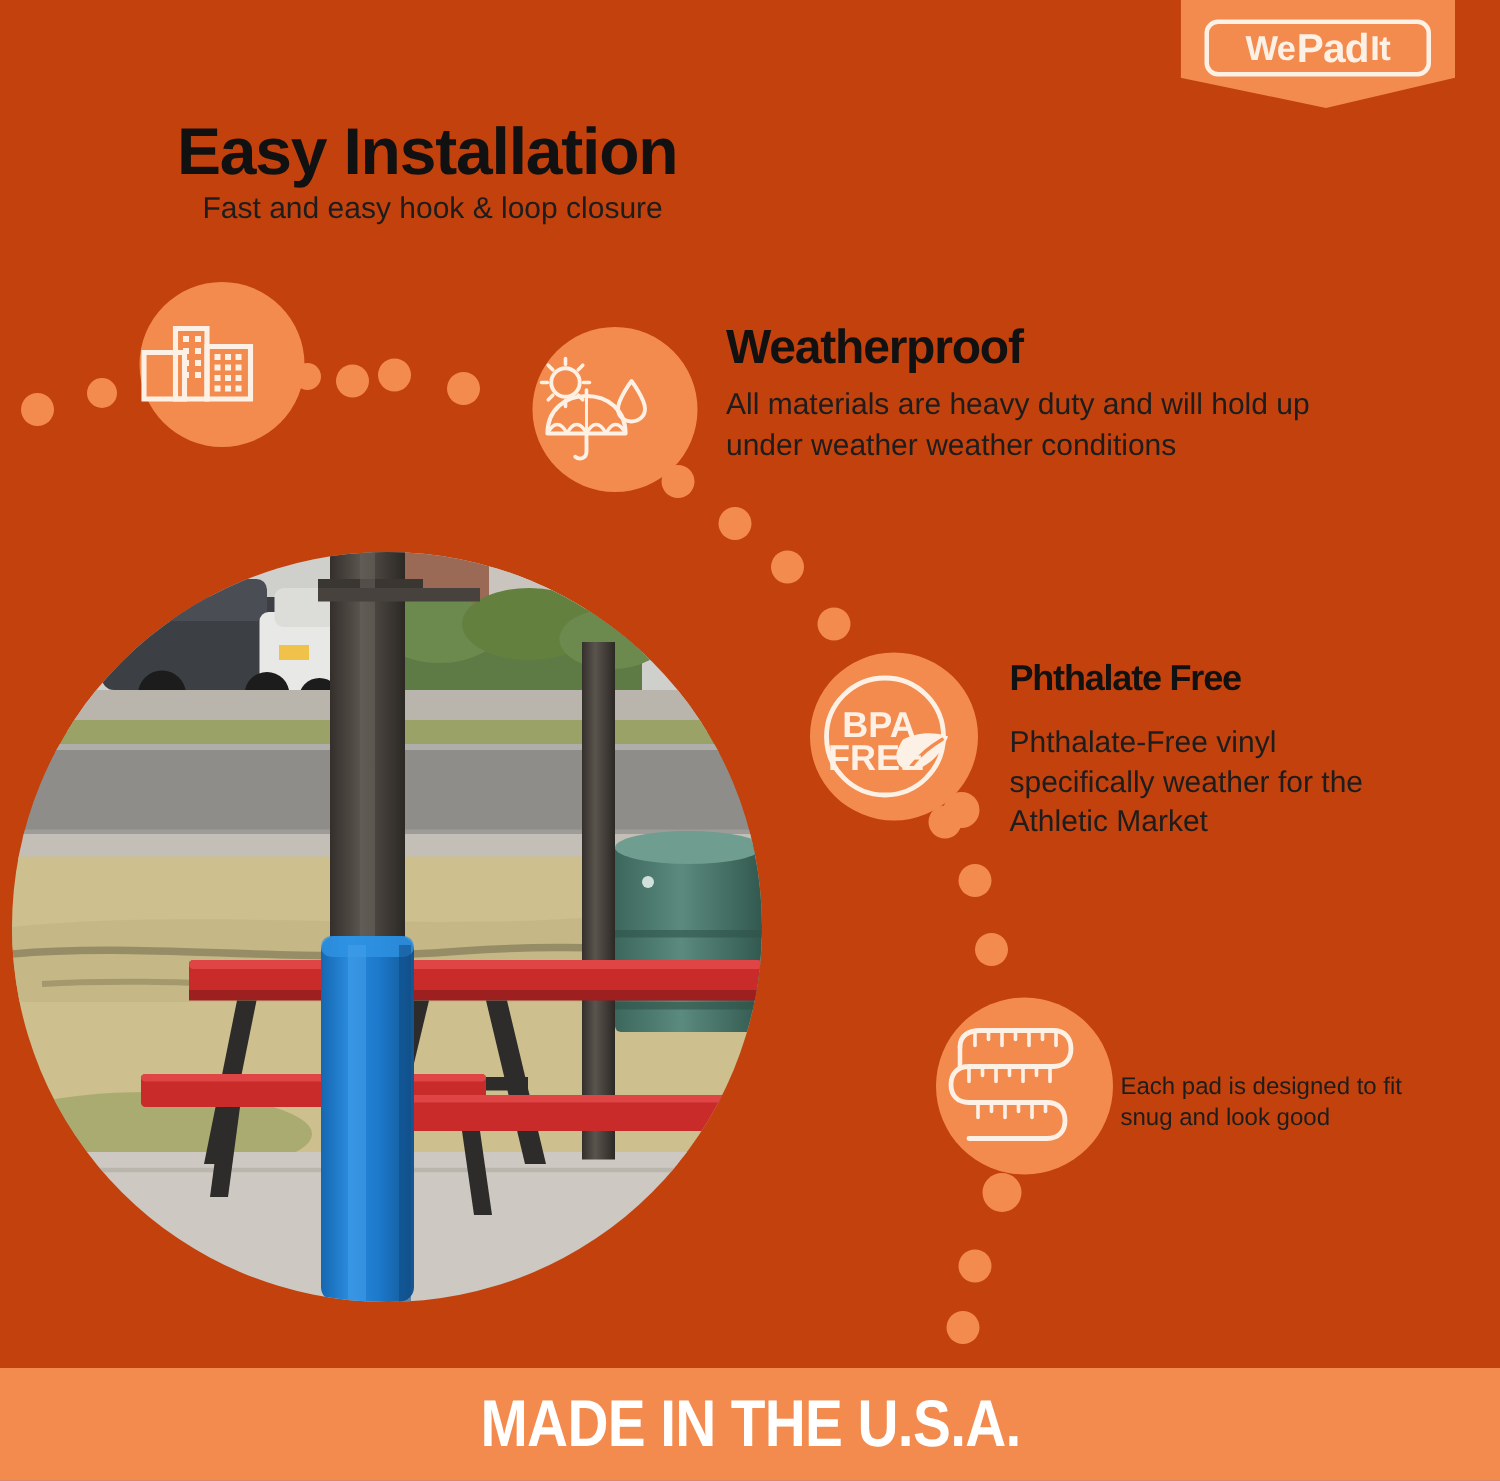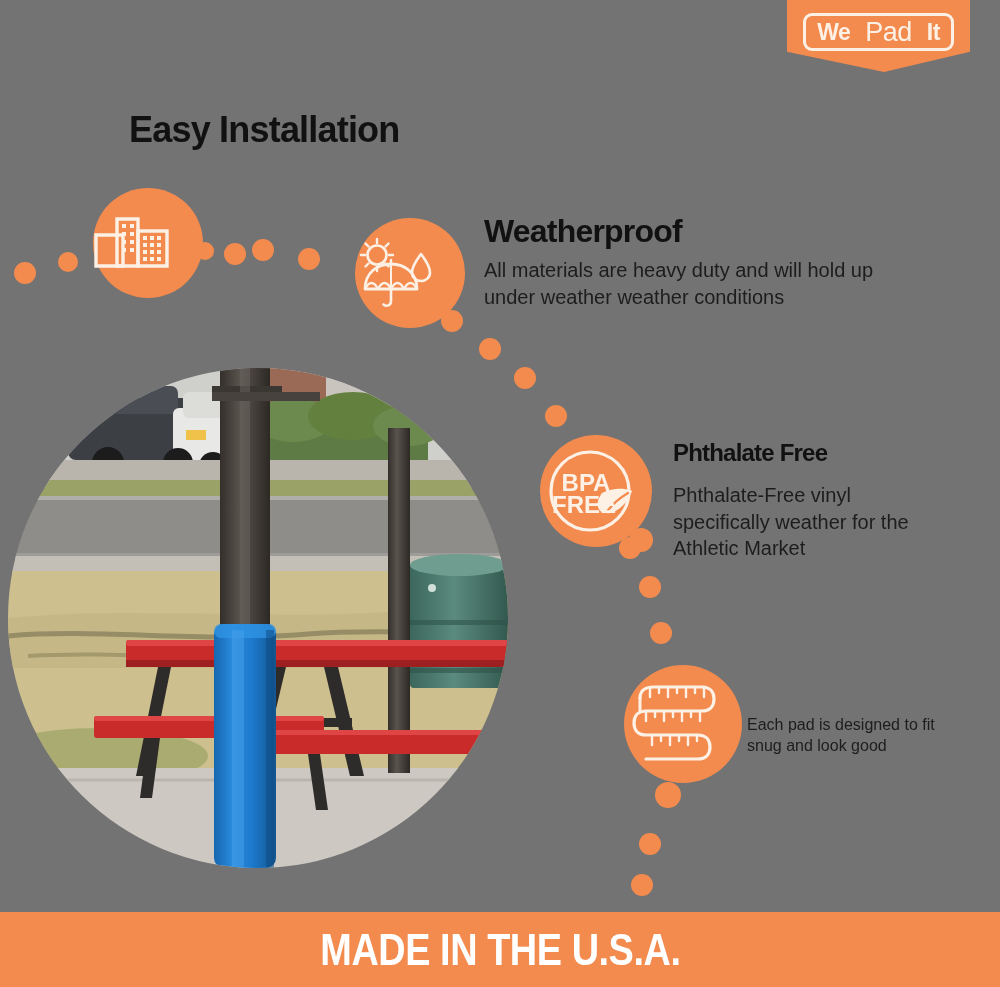--- a/index.html
+++ b/index.html
@@ -11,21 +11,21 @@
     height: 987px;
     background: #ffffff;
     font-family: "Liberation Sans", sans-serif;
     overflow: hidden;
     position: relative;
   }
   #stage {
     position: relative;
     width: 1000px;
     height: 987px;
-    background: #737373;
+    background: #c2410c;
     overflow: hidden;
   }
 
   
   #logo-ribbon {
     position: absolute;
     left: 787px;
     top: 0px;
     width: 183px;
     height: 72px;
@@ -46,39 +46,39 @@
     align-items: center;
     justify-content: center;
   }
   .logo-text {
     color: #FDF1E6;
     letter-spacing: -0.5px;
     line-height: 1;
     white-space: nowrap;
   }
   .logo-we  { font-size: 23px; font-weight: bold; }
-  .logo-pad { font-size: 27px; font-weight: normal; margin: 0 15px; }
+  .logo-pad { font-size: 27px; font-weight: bold; margin: 0 1px; }
   .logo-it  { font-size: 23px; font-weight: bold; }
 
   
   .feat-title {
     position: absolute;
     font-weight: bold;
     color: #111111;
     letter-spacing: -0.8px;
     line-height: 1.05;
     white-space: nowrap;
   }
   .feat-sub {
     position: absolute;
     color: #1d1d1d;
     line-height: 1.33;
   }
 
-  #title-install { left: 129px; top: 79px;  font-size: 36px; margin-top: 32px; }
+  #title-install { left: 118px; top: 79px;  font-size: 44px; }
   #sub-install   { left: 135px; top: 126px; font-size: 20px; }
 
   #title-weather { left: 484px; top: 215px; font-size: 32px; text-align: center; }
   #sub-weather   { left: 484px; top: 257px; font-size: 20px; width: 420px; }
 
   #title-phth    { left: 673px; top: 440px; font-size: 24px; }
   #sub-phth      { left: 673px; top: 482px; font-size: 20px; width: 260px; }
 
   #title-fit     { left: 747px; top: 672px; font-size: 32px; }
   #sub-fit       { left: 747px; top: 714px; font-size: 16px; width: 225px; }
@@ -158,20 +158,21 @@
   <div class="trail-dot" style="left:479px; top:338px; width:22px; height:22px;"></div>
   <div class="trail-dot" style="left:514px; top:367px; width:22px; height:22px;"></div>
   <div class="trail-dot" style="left:545px; top:405px; width:22px; height:22px;"></div>
   <div class="trail-dot" style="left:619px; top:537px; width:22px; height:22px;"></div>
   <div class="trail-dot" style="left:639px; top:576px; width:22px; height:22px;"></div>
   <div class="trail-dot" style="left:650px; top:622px; width:22px; height:22px;"></div>
   <div class="trail-dot" style="left:639px; top:833px; width:22px; height:22px;"></div>
   <div class="trail-dot" style="left:631px; top:874px; width:22px; height:22px;"></div>
 
   <div class="feat-title" id="title-install">Easy Installation</div>
+  <div class="feat-sub" id="sub-install">Fast and easy hook &amp; loop closure</div>
 
   <div class="icon-nub" style="left:196px; top:242px; width:18px; height:18px;"></div>
   <div class="icon-circle" style="left:93px; top:188px; width:110px; height:110px;">
     <svg width="78" height="60" viewBox="0 0 78 60" fill="none" aria-hidden="true">
 
       <path d="M3 22 H30 V53 H3 Z" stroke="#FDF1E6" stroke-width="3.4" fill="none"></path>
 
       <path d="M24 6 H45 V53 H24 Z" stroke="#FDF1E6" stroke-width="3.4" fill="none"></path>
 
       <path d="M45 18 H74 V53 H45 Z" stroke="#FDF1E6" stroke-width="3.4" fill="none"></path>

